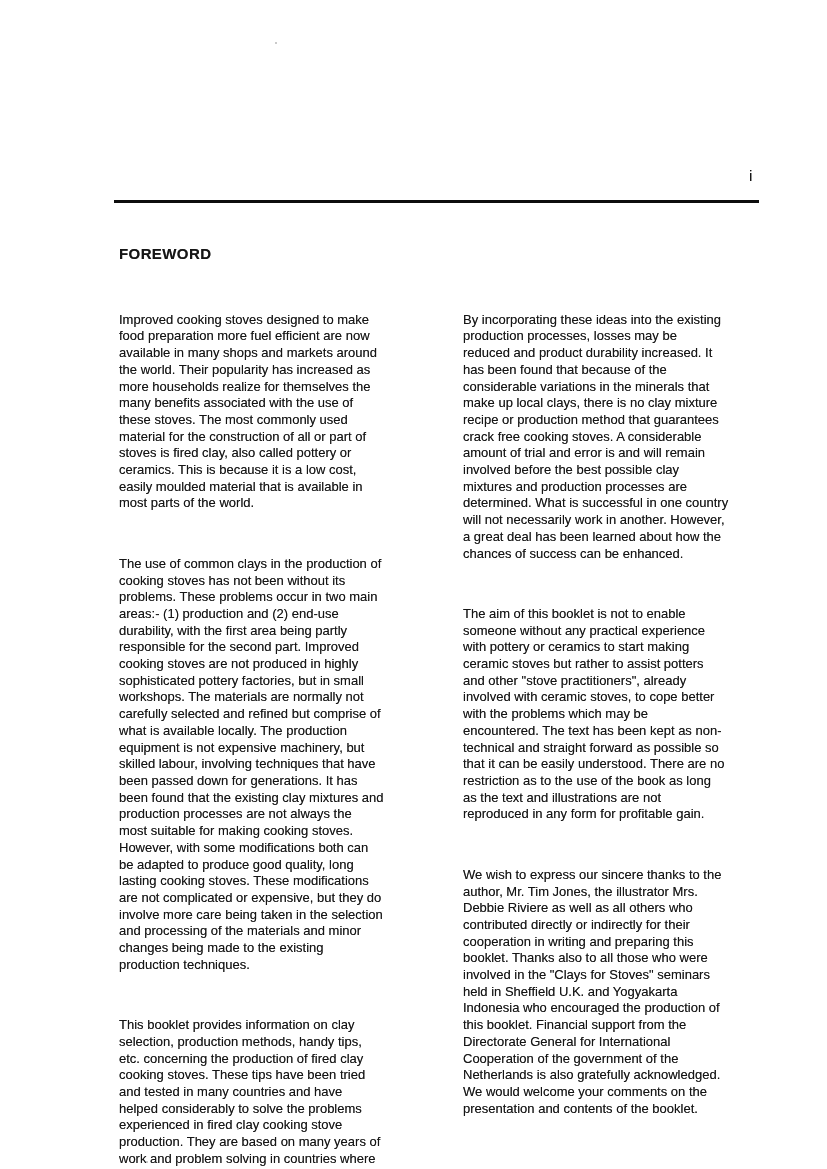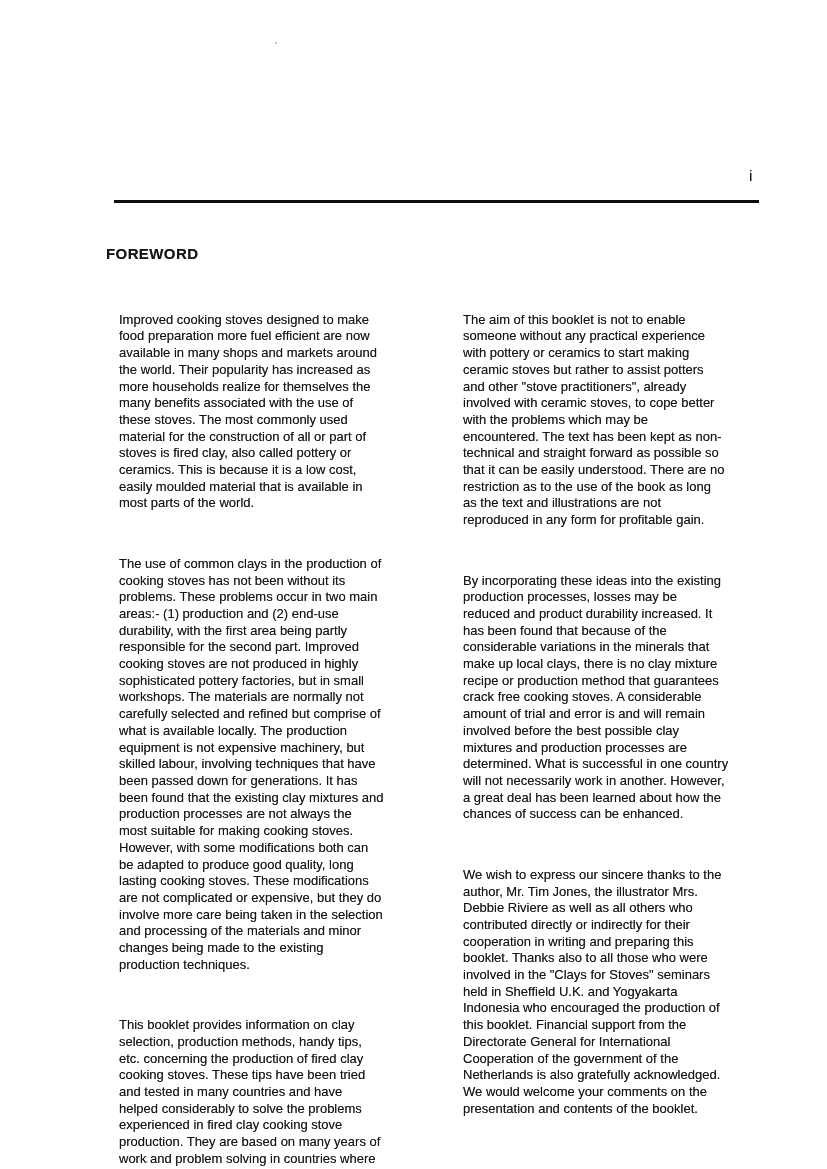--- a/index.html
+++ b/index.html
@@ -29,21 +29,21 @@
     position: absolute;
     top: 200px;
     left: 114px;
     width: 645px;
     height: 3px;
     background: #0d0d0d;
   }
   .heading {
     position: absolute;
     top: 245px;
-    left: 106px;
+    left: 119px;
     margin: 0;
     font-size: 15px;
     font-weight: bold;
     letter-spacing: 0.4px;
   }
   .columns {
     position: absolute;
     top: 287px;
     left: 119px;
     width: 665px;
@@ -131,48 +131,48 @@
 and tested in many countries and have
 helped considerably to solve the problems
 experienced in fired clay cooking stove
 production. They are based on many years of
 work and problem solving in countries where
 fired clay cooking stoves have been
 introduced.</p>
     </div>
 
     <div class="col col-right scan-text">
-      <p>The aim of this booklet is not to enable
-someone without any practical experience
-with pottery or ceramics to start making
-ceramic stoves but rather to assist potters
-and other "stove practitioners", already
-involved with ceramic stoves, to cope better
-with the problems which may be
-encountered. The text has been kept as non-
-technical and straight forward as possible so
-that it can be easily understood. There are no
-restriction as to the use of the book as long
-as the text and illustrations are not
-reproduced in any form for profitable gain.</p>
       <p>By incorporating these ideas into the existing
 production processes, losses may be
 reduced and product durability increased. It
 has been found that because of the
 considerable variations in the minerals that
 make up local clays, there is no clay mixture
 recipe or production method that guarantees
 crack free cooking stoves. A considerable
 amount of trial and error is and will remain
 involved before the best possible clay
 mixtures and production processes are
 determined. What is successful in one country
 will not necessarily work in another. However,
 a great deal has been learned about how the
 chances of success can be enhanced.</p>
+      <p>The aim of this booklet is not to enable
+someone without any practical experience
+with pottery or ceramics to start making
+ceramic stoves but rather to assist potters
+and other "stove practitioners", already
+involved with ceramic stoves, to cope better
+with the problems which may be
+encountered. The text has been kept as non-
+technical and straight forward as possible so
+that it can be easily understood. There are no
+restriction as to the use of the book as long
+as the text and illustrations are not
+reproduced in any form for profitable gain.</p>
       <p>We wish to express our sincere thanks to the
 author, Mr. Tim Jones, the illustrator Mrs.
 Debbie Riviere as well as all others who
 contributed directly or indirectly for their
 cooperation in writing and preparing this
 booklet. Thanks also to all those who were
 involved in the "Clays for Stoves" seminars
 held in Sheffield U.K. and Yogyakarta
 Indonesia who encouraged the production of
 this booklet. Financial support from the

